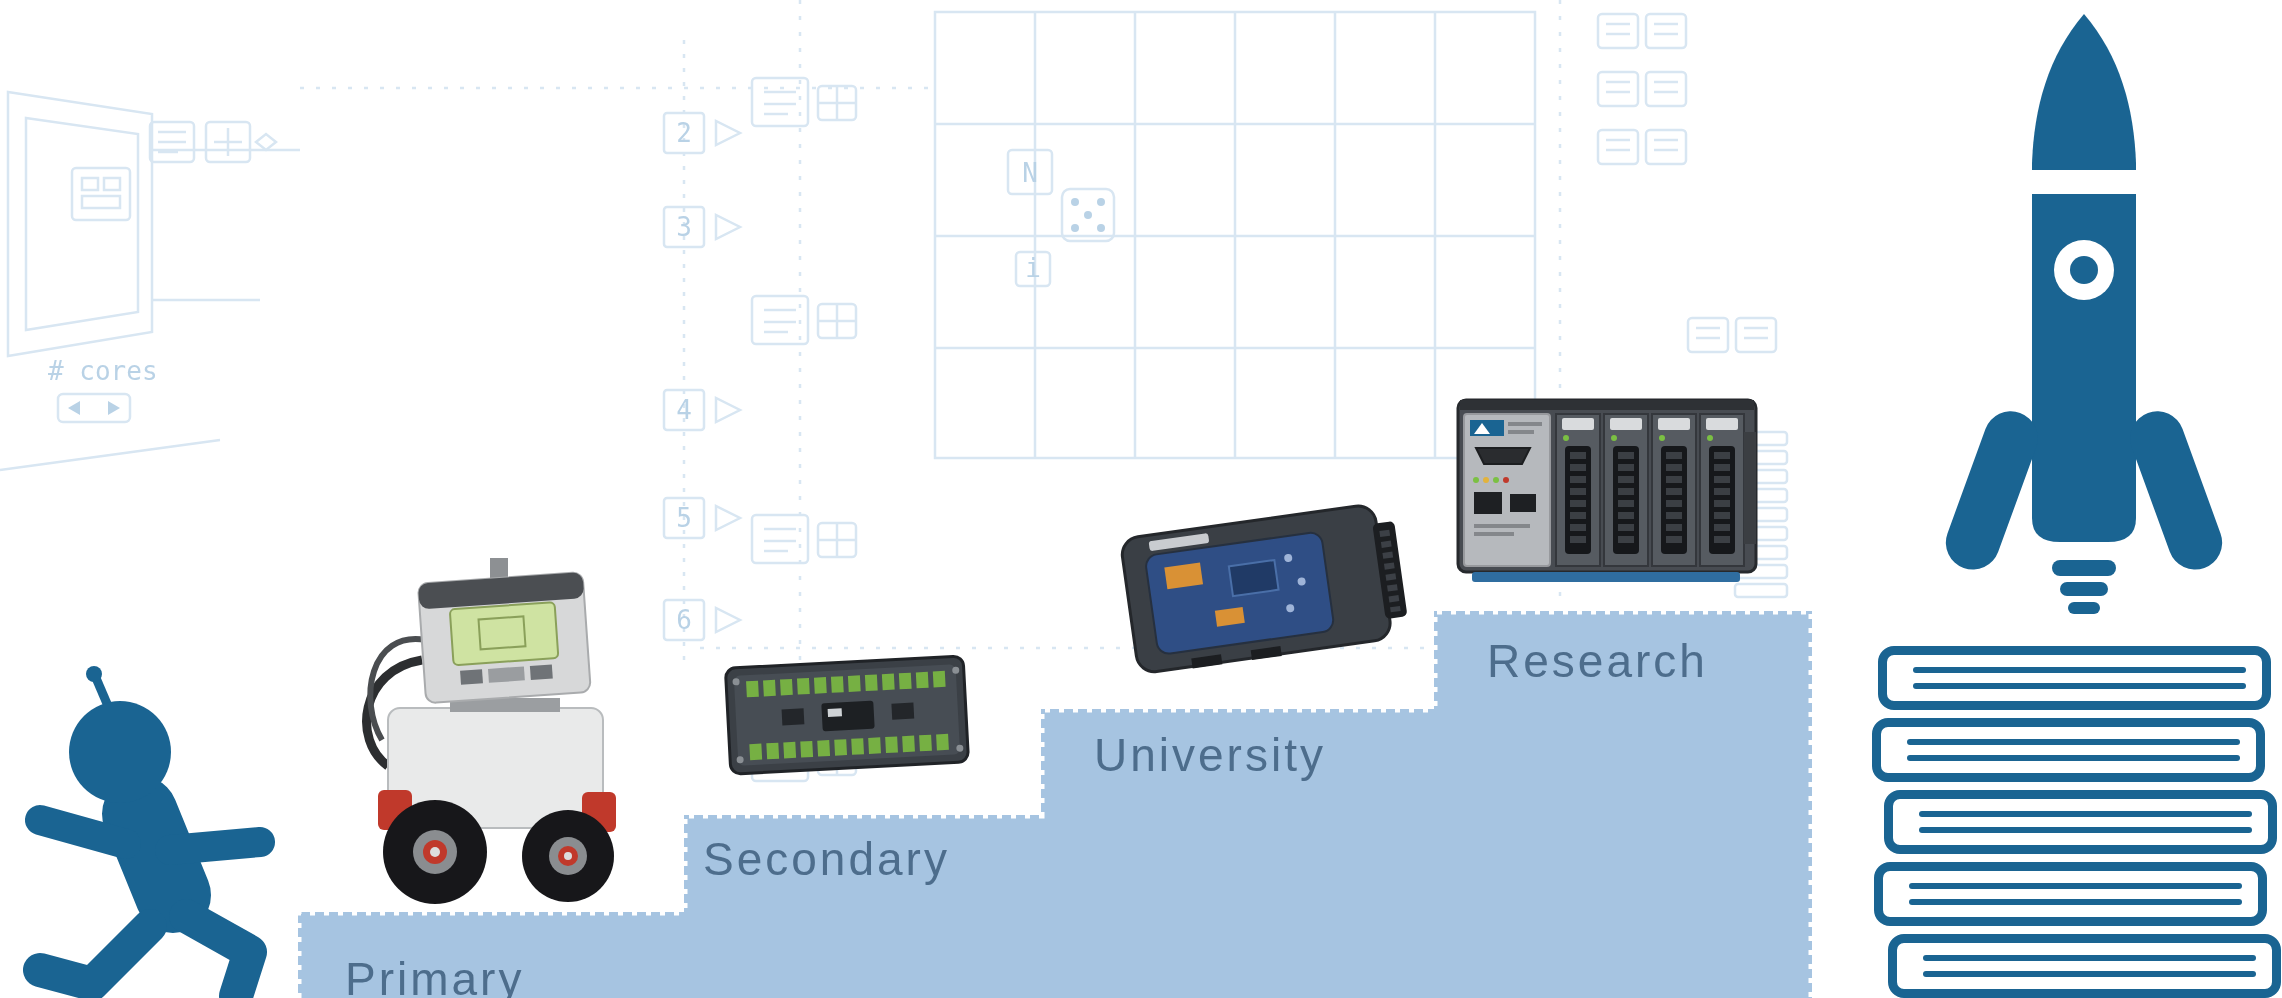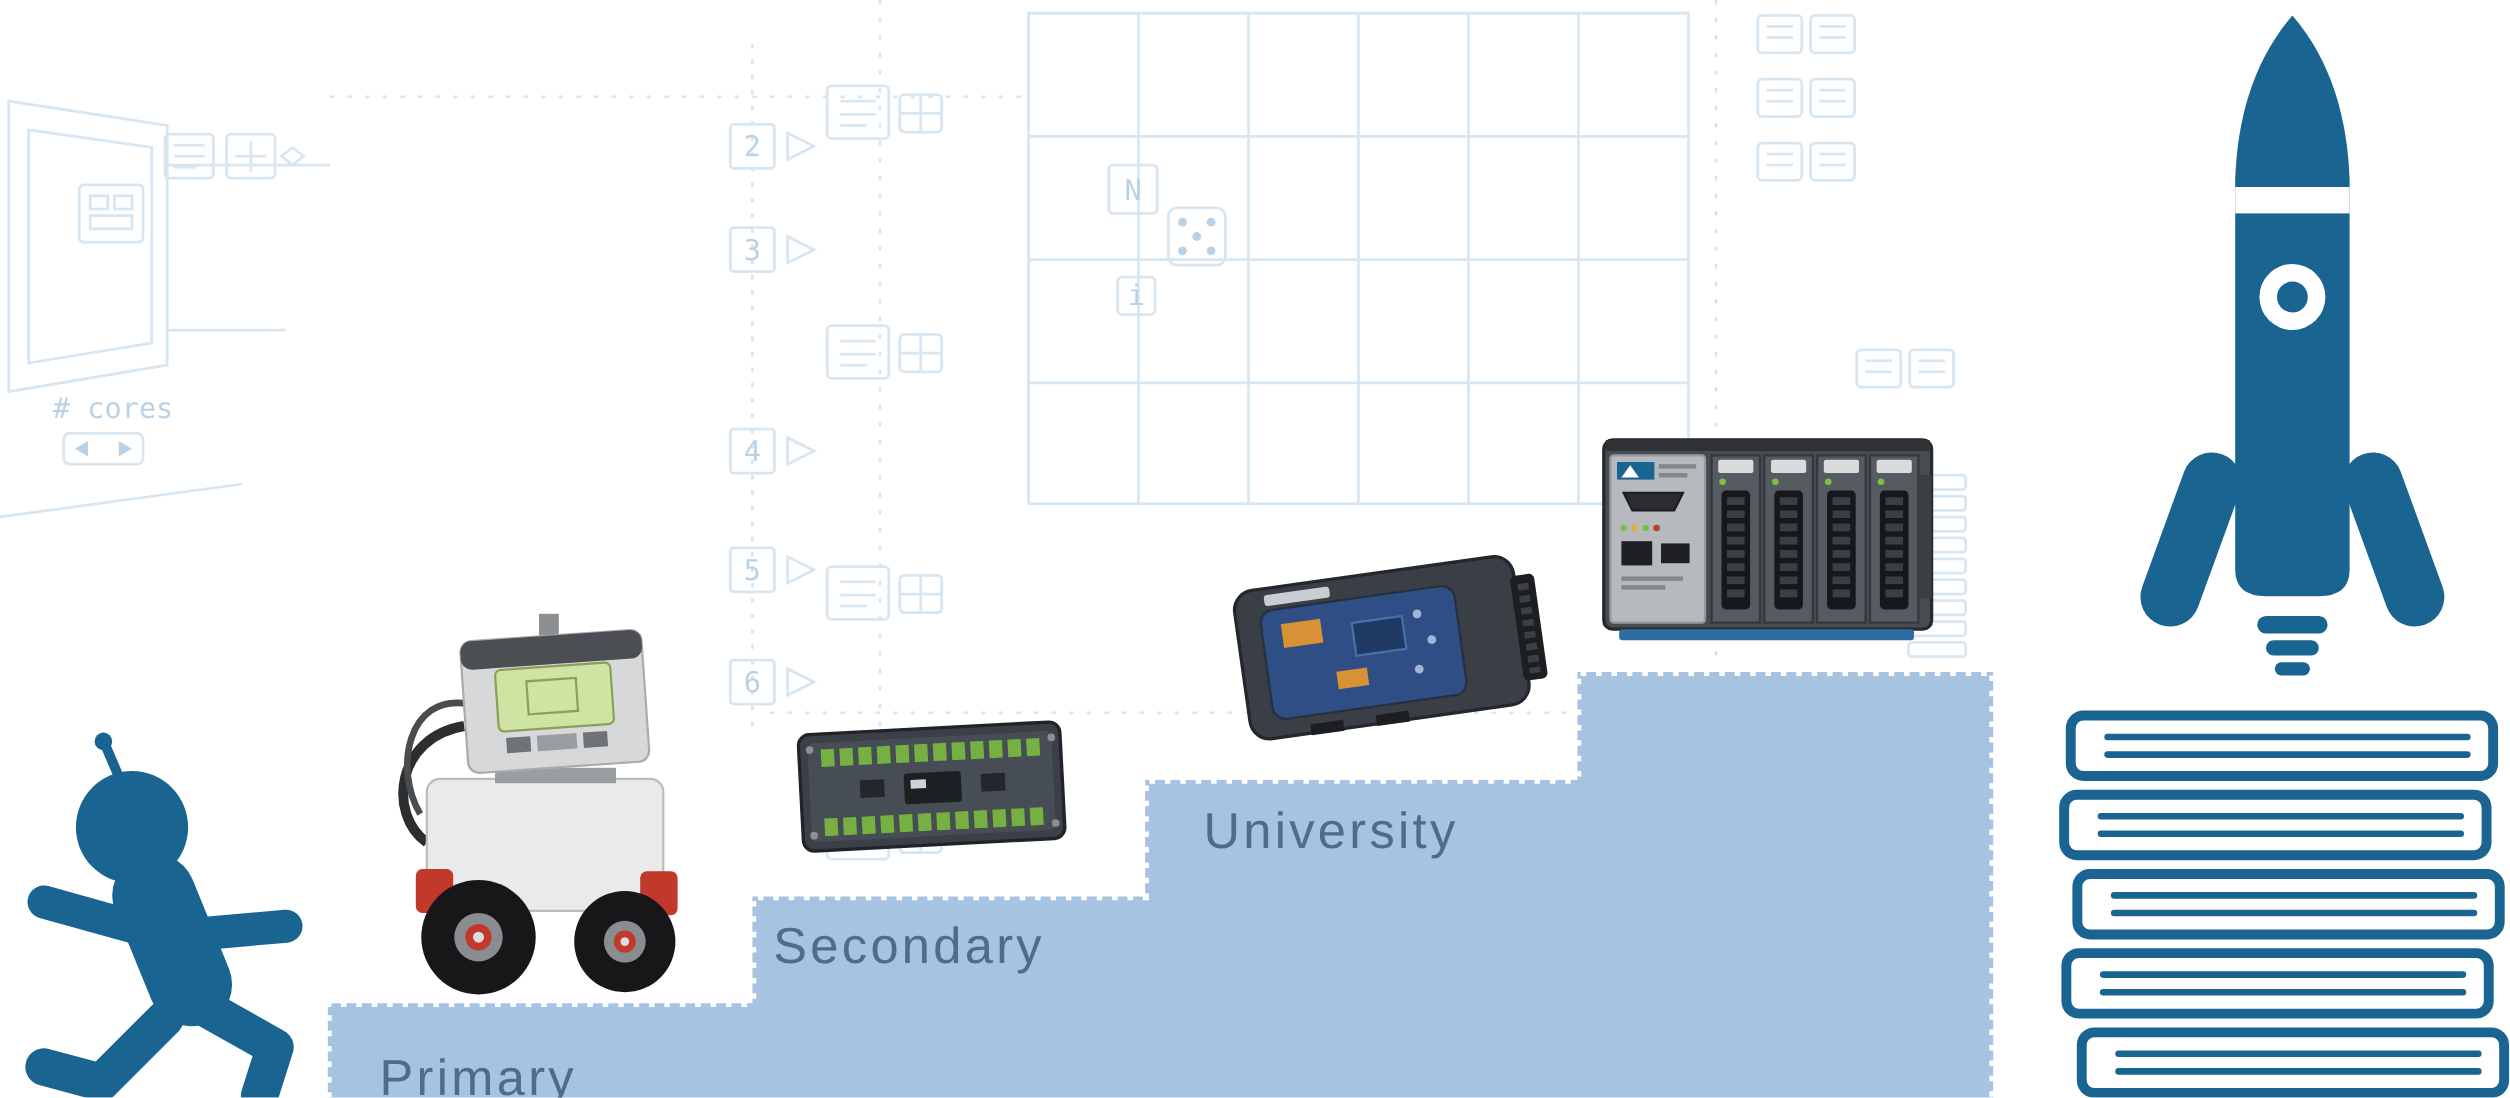--- a/index.html
+++ b/index.html
@@ -187,20 +187,21 @@
   </svg>
 
   <svg class="layer" width="2282" height="998" viewBox="0 0 2282 998">
     <polygon points="298,998 298,912 684,912 684,815 1041,815 1041,709 1434,709 1434,611 1812,611 1812,998" style="fill:var(--step-fill)"></polygon>
     <path d="M298,998 L298,912 L684,912 L684,815 L1041,815 L1041,709 L1434,709 L1434,611 L1812,611 L1812,998" style="fill:none;stroke:#ffffff;stroke-width:7;stroke-dasharray:5 9"></path>
   </svg>
 
   <div class="step-label" style="left:345px;top:952px;">Primary</div>
   <div class="step-label" style="left:1094px;top:728px;">University</div>
   <div class="step-label" style="left:703px;top:832px;">Secondary</div>
+  <div class="step-label" style="left:1487px;top:634px;">Research</div>
 
   <svg class="device" style="left:330px;top:540px;" width="335" height="372" viewBox="0 0 335 372">
     <path d="M92,120 C 30,130 22,200 58,226" stroke="#2c2e30" stroke-width="9" fill="none"></path>
     <path d="M96,100 C 40,90 28,160 52,200" stroke="#4a4d50" stroke-width="6" fill="none"></path>
     <rect x="160" y="18" width="18" height="24" fill="#8d9093"></rect>
     <rect x="58" y="168" width="215" height="120" rx="12" fill="#e9eaea" stroke="#b9bcbe" stroke-width="2"></rect>
     <rect x="48" y="250" width="34" height="40" rx="6" fill="#c0392b"></rect>
     <rect x="252" y="252" width="34" height="40" rx="6" fill="#c0392b"></rect>
     <rect x="120" y="158" width="110" height="14" fill="#9b9ea1"></rect>
     <g transform="rotate(-4 170 100)">

